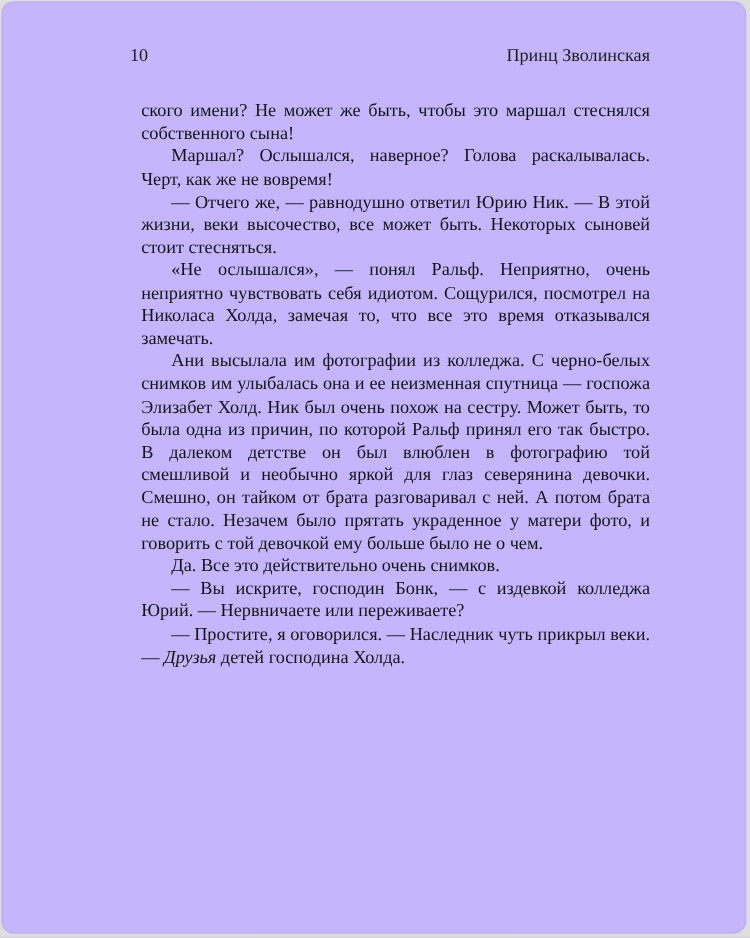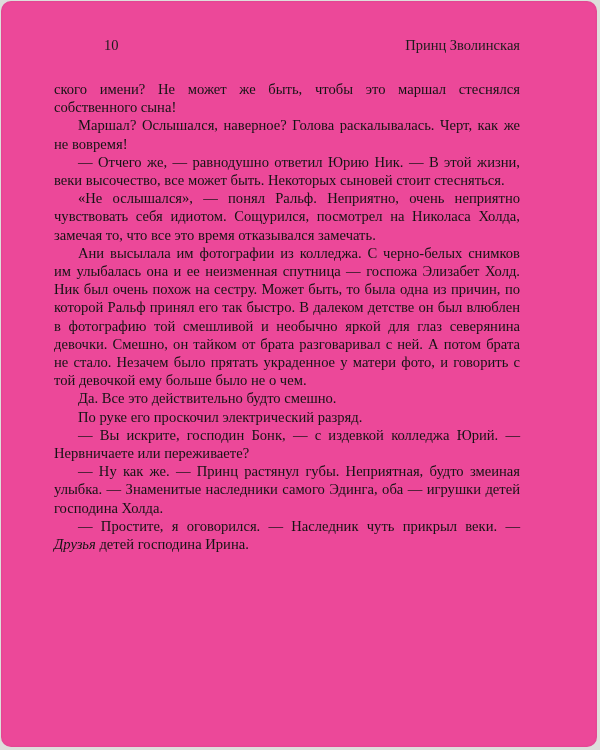--- a/index.html
+++ b/index.html
@@ -12,35 +12,35 @@
     background: #dededc;
     font-family: "Liberation Serif", "DejaVu Serif", serif;
     overflow: hidden;
   }
   .page {
     position: absolute;
     top: 1px;
     left: 1px;
     width: 596px;
     height: 746px;
-    background: #ec4899;
+    background: #c4b5fd;
     border-radius: 10px;
     box-shadow: inset 0 0 3px rgba(0,0,0,0.08);
     overflow: hidden;
   }
   .header {
     display: flex;
     justify-content: space-between;
     align-items: baseline;
     padding: 36px 77px 0 103px;
     font-size: 14.5px;
     color: #1c1c1c;
   }
   .body-text {
-    padding: 26px 77px 0 53px;
+    padding: 26px 77px 0 112px;
     font-size: 14.6px;
     line-height: 18.2px;
     color: #141414;
     text-align: justify;
     hyphens: auto;
     -webkit-hyphens: auto;
   }
   .para {
     margin: 0;
   }
@@ -58,19 +58,17 @@
   <div class="header">
     <span>10</span>
     <span>Принц Зволинская</span>
   </div>
   <div class="body-text" id="paragraphs">
       <p class="para"><span>ского имени? Не может же быть, чтобы это маршал стеснялся собственного сына!</span></p>
       <p class="para indent"><span>Маршал? Ослышался, наверное? Голова раскалывалась. Черт, как же не вовремя!</span></p>
       <p class="para indent"><span>— Отчего же, — равнодушно ответил Юрию Ник. — В этой жизни, веки высочество, все может быть. Некоторых сыновей стоит стесняться.</span></p>
       <p class="para indent"><span>«Не ослышался», — понял Ральф. Неприятно, очень неприятно чувствовать себя идиотом. Сощурился, посмотрел на Николаса Холда, замечая то, что все это время отказывался замечать.</span></p>
       <p class="para indent"><span>Ани высылала им фотографии из колледжа. С черно-белых снимков им улыбалась она и ее неизменная спутница — госпожа Элизабет Холд. Ник был очень похож на сестру. Может быть, то была одна из причин, по которой Ральф принял его так быстро. В далеком детстве он был влюблен в фотографию той смешливой и необычно яркой для глаз северянина девочки. Смешно, он тайком от брата разговаривал с ней. А потом брата не стало. Незачем было прятать украденное у матери фото, и говорить с той девочкой ему больше было не о чем.</span></p>
-      <p class="para indent"><span>Да. Все это действительно будто смешно.</span></p>
-      <p class="para indent"><span>По руке его проскочил электрический разряд.</span></p>
+      <p class="para indent"><span>Да. Все это действительно очень снимков.</span></p>
       <p class="para indent"><span>— Вы искрите, господин Бонк, — с издевкой колледжа Юрий. — Нервничаете или переживаете?</span></p>
-      <p class="para indent"><span>— Ну как же. — Принц растянул губы. Неприятная, будто змеиная улыбка. — Знаменитые наследники самого Эдинга, оба — игрушки детей господина Холда.</span></p>
-      <p class="para indent"><span>— Простите, я оговорился. — Наследник чуть прикрыл веки. — </span><em>Друзья</em><span> детей господина Ирина.</span></p>
+      <p class="para indent"><span>— Простите, я оговорился. — Наследник чуть прикрыл веки. — </span><em>Друзья</em><span> детей господина Холда.</span></p>
     </div>
 </div>
 
 </body></html>

